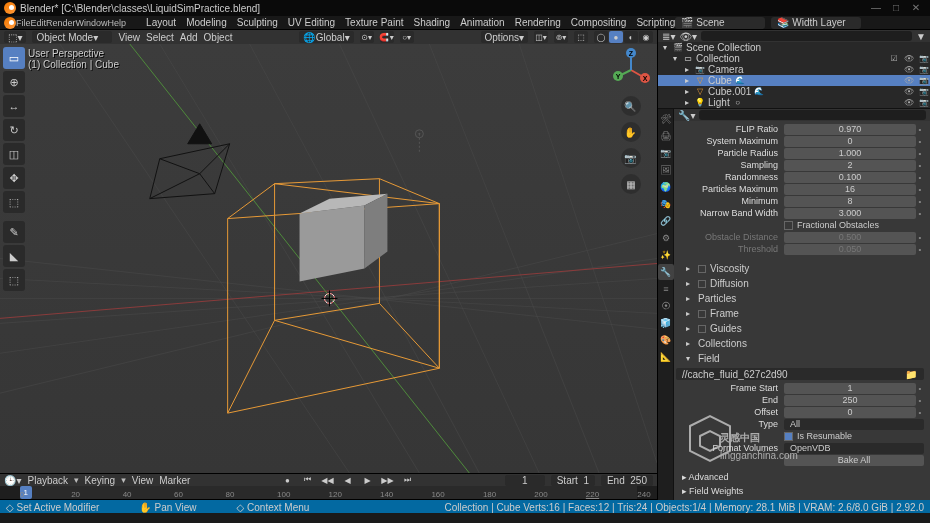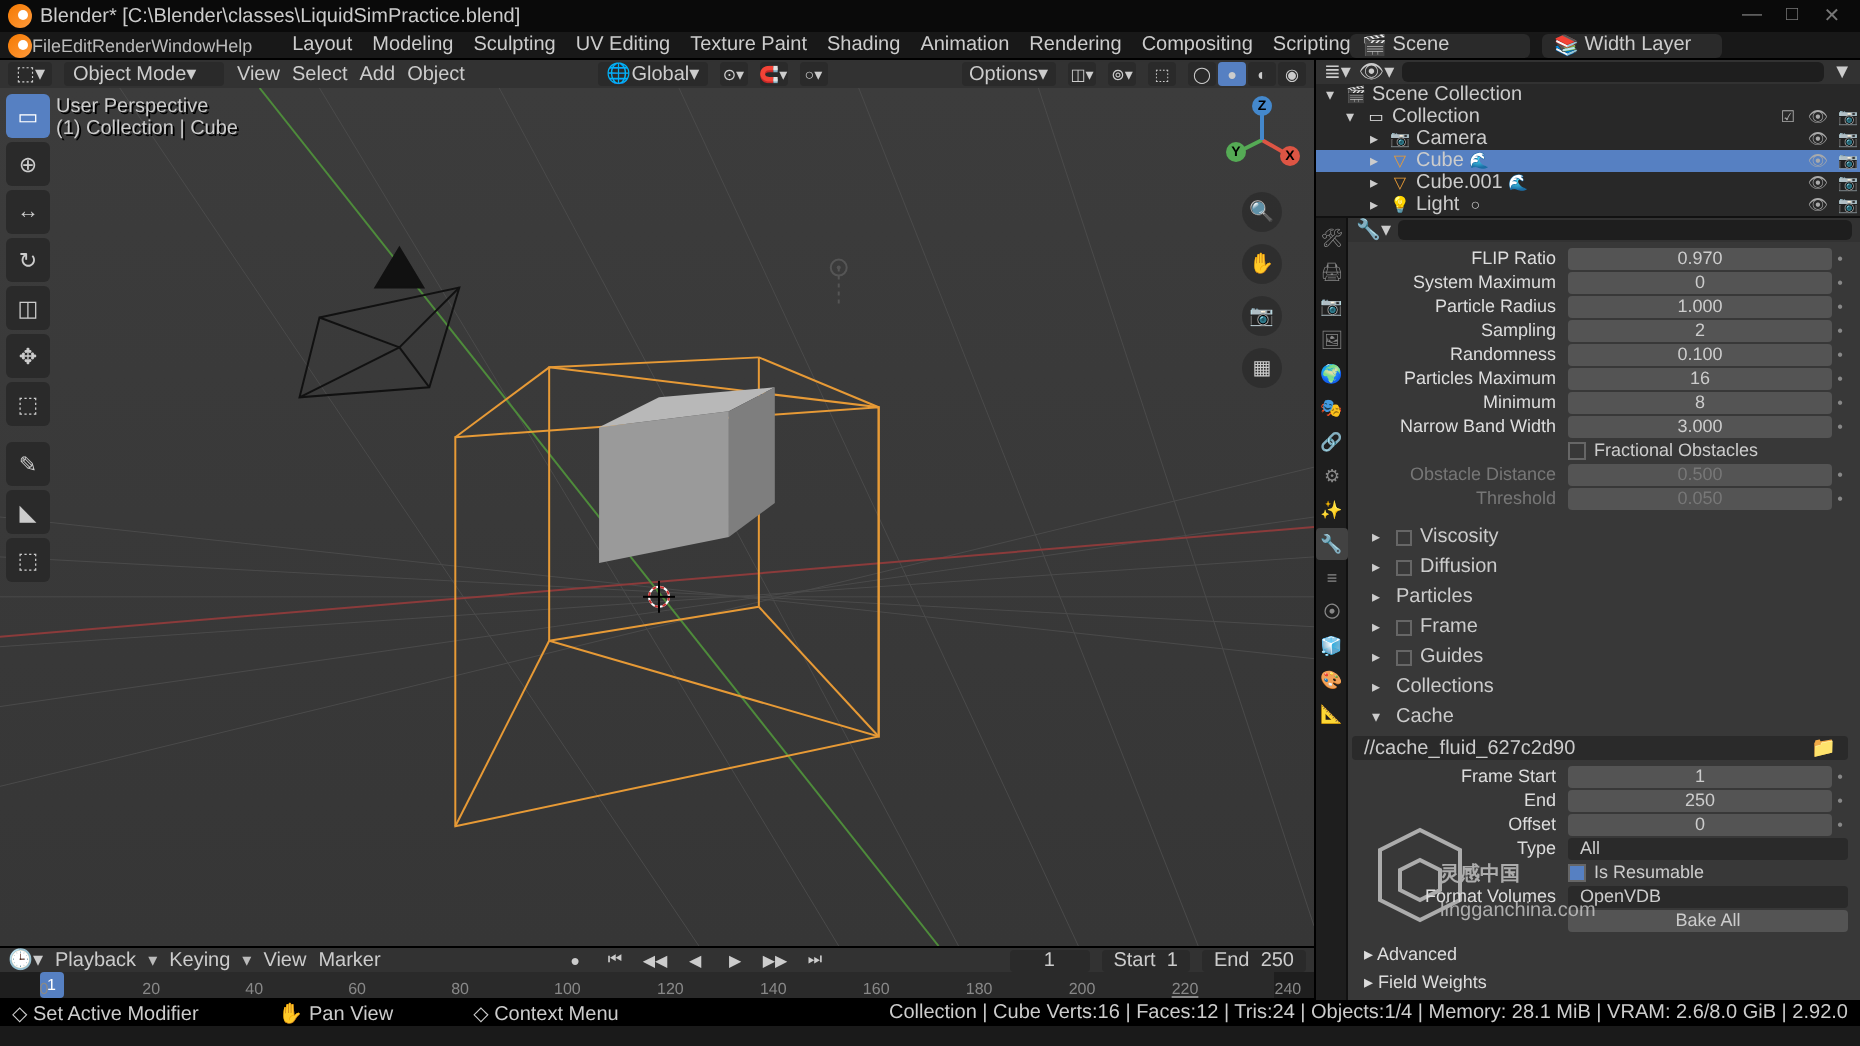--- a/index.html
+++ b/index.html
@@ -39,21 +39,21 @@
 .timeline { height:26px; background:#232323; border-top:1px solid #000; display:flex; flex-direction:column; }
 .tm-header { height:12px; background:#323232; display:flex; align-items:center; padding:0 4px; gap:6px; font-size:9px; color:#bbb; }
 .tm-header .spacer { flex:1; }
 .tm-header .pbtn { width:14px; height:11px; display:flex; align-items:center; justify-content:center; font-size:8px; }
 .tm-header .fld { background:#2a2a2a; padding:0 6px; border-radius:2px; height:11px; display:flex; align-items:center; }
 .tm-track { flex:1; background:#1e1e1e; position:relative; display:flex; align-items:center; }
 .tm-track .range { position:absolute; left:3%; right:3%; top:0; bottom:0; background:#2a2a2a; }
 .tm-track .cursor { position:absolute; left:3%; top:0; bottom:0; width:12px; background:#5680c2; border-radius:2px; display:flex; align-items:center; justify-content:center; font-size:8px; color:#fff; }
 .tm-track .tick { position:absolute; bottom:0; font-size:8px; color:#888; }
 
-.statusbar { height:14px; background:#000000; display:flex; align-items:center; padding:0 6px; gap:40px; font-size:9px; color:#888; border-top:1px solid #000; }
+.statusbar { height:14px; background:#0369a1; display:flex; align-items:flex-end; padding:0 6px; gap:40px; font-size:9px; color:#888; border-top:1px solid #000; }
 .statusbar .spacer { flex:1; }
 
 .right-col { width:272px; display:flex; flex-direction:column; background:#323232; }
 .outliner { height:98px; border-bottom:1px solid #111; display:flex; flex-direction:column; }
 .out-head { height:12px; background:#323232; display:flex; align-items:center; padding:0 4px; gap:4px; }
 .out-search { flex:1; height:10px; background:#1e1e1e; border-radius:3px; }
 .out-body { flex:1; background:#282828; overflow:hidden; }
 .out-row { height:11px; display:flex; align-items:center; padding-left:4px; gap:3px; font-size:9px; color:#ccc; }
 .out-row.sel { background:#5680c2; color:#fff; }
 .out-row .oico { width:10px; height:10px; display:flex; align-items:center; justify-content:center; font-size:8px; }
@@ -464,21 +464,21 @@
                 <span class="chk"></span>
                 <span>Guides</span>
               </div>
               <div class="psection">
                 <span class="disc">▸</span>
                 <span>Collections</span>
               </div>
             </div>
           <div class="psection">
               <span class="disc">▾</span>
-              <span>Cache</span>
+              <span>Field</span>
             </div>
           <div class="pcache">
               <span>//cache_fluid_627c2d90</span>
               <span class="spacer" style="flex:1"></span>
               <span>📁</span>
             </div>
           <div id="cfields">
               <div class="prow">
                 <span class="plabel">Frame Start</span>
                 <span class="pval">1</span>

